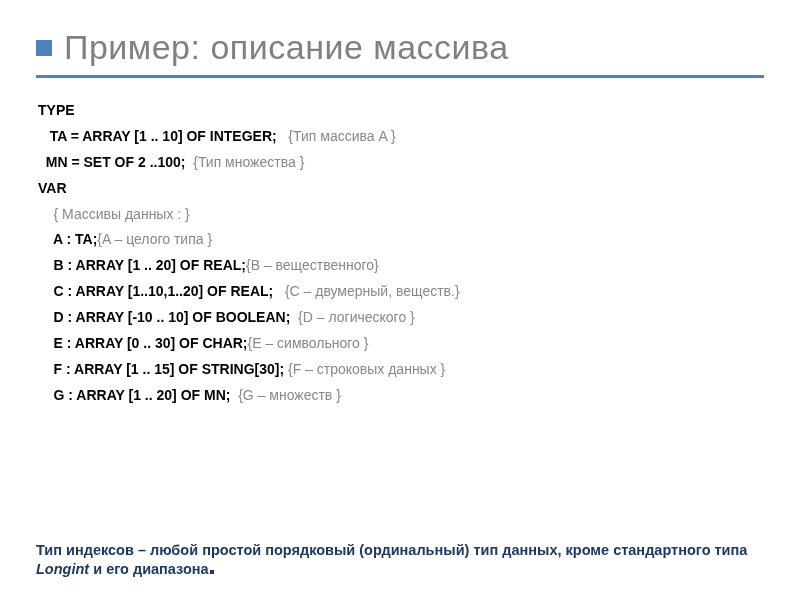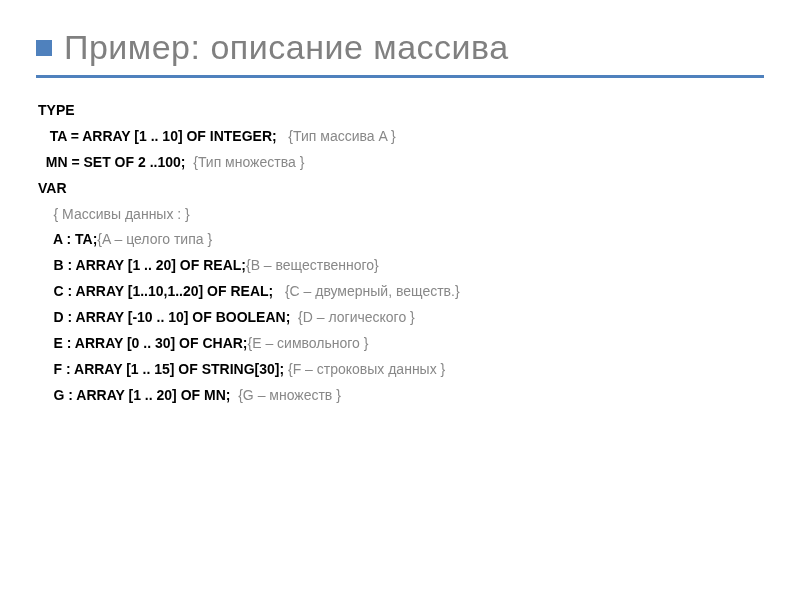--- a/index.html
+++ b/index.html
@@ -91,14 +91,17 @@
 <span>VAR</span>
 <span class="gray">    { Массивы данных : }</span>
 <span>    A : TA;</span><span class="gray">{A – целого типа }</span>
 <span>    B : ARRAY [1 .. 20] OF REAL;</span><span class="gray">{B – вещественного}</span>
 <span>    C : ARRAY [1..10,1..20] OF REAL;   </span><span class="gray">{C – двумерный, веществ.}</span>
 <span>    D : ARRAY [-10 .. 10] OF BOOLEAN;  </span><span class="gray">{D – логического }</span>
 <span>    E : ARRAY [0 .. 30] OF CHAR;</span><span class="gray">{E – символьного }</span>
 <span>    F : ARRAY [1 .. 15] OF STRING[30]; </span><span class="gray">{F – строковых данных }</span>
 <span>    G : ARRAY [1 .. 20] OF MN;  </span><span class="gray">{G – множеств }</span></div>
 
+  <div class="bottom-note">
+    <span>Тип индексов – любой простой порядковый (ординальный) тип данных, кроме стандартного типа </span><span class="em">Longint</span><span> и его диапазона</span><span class="period"></span>
+  </div>
 
 </div>
 
 </body></html>

